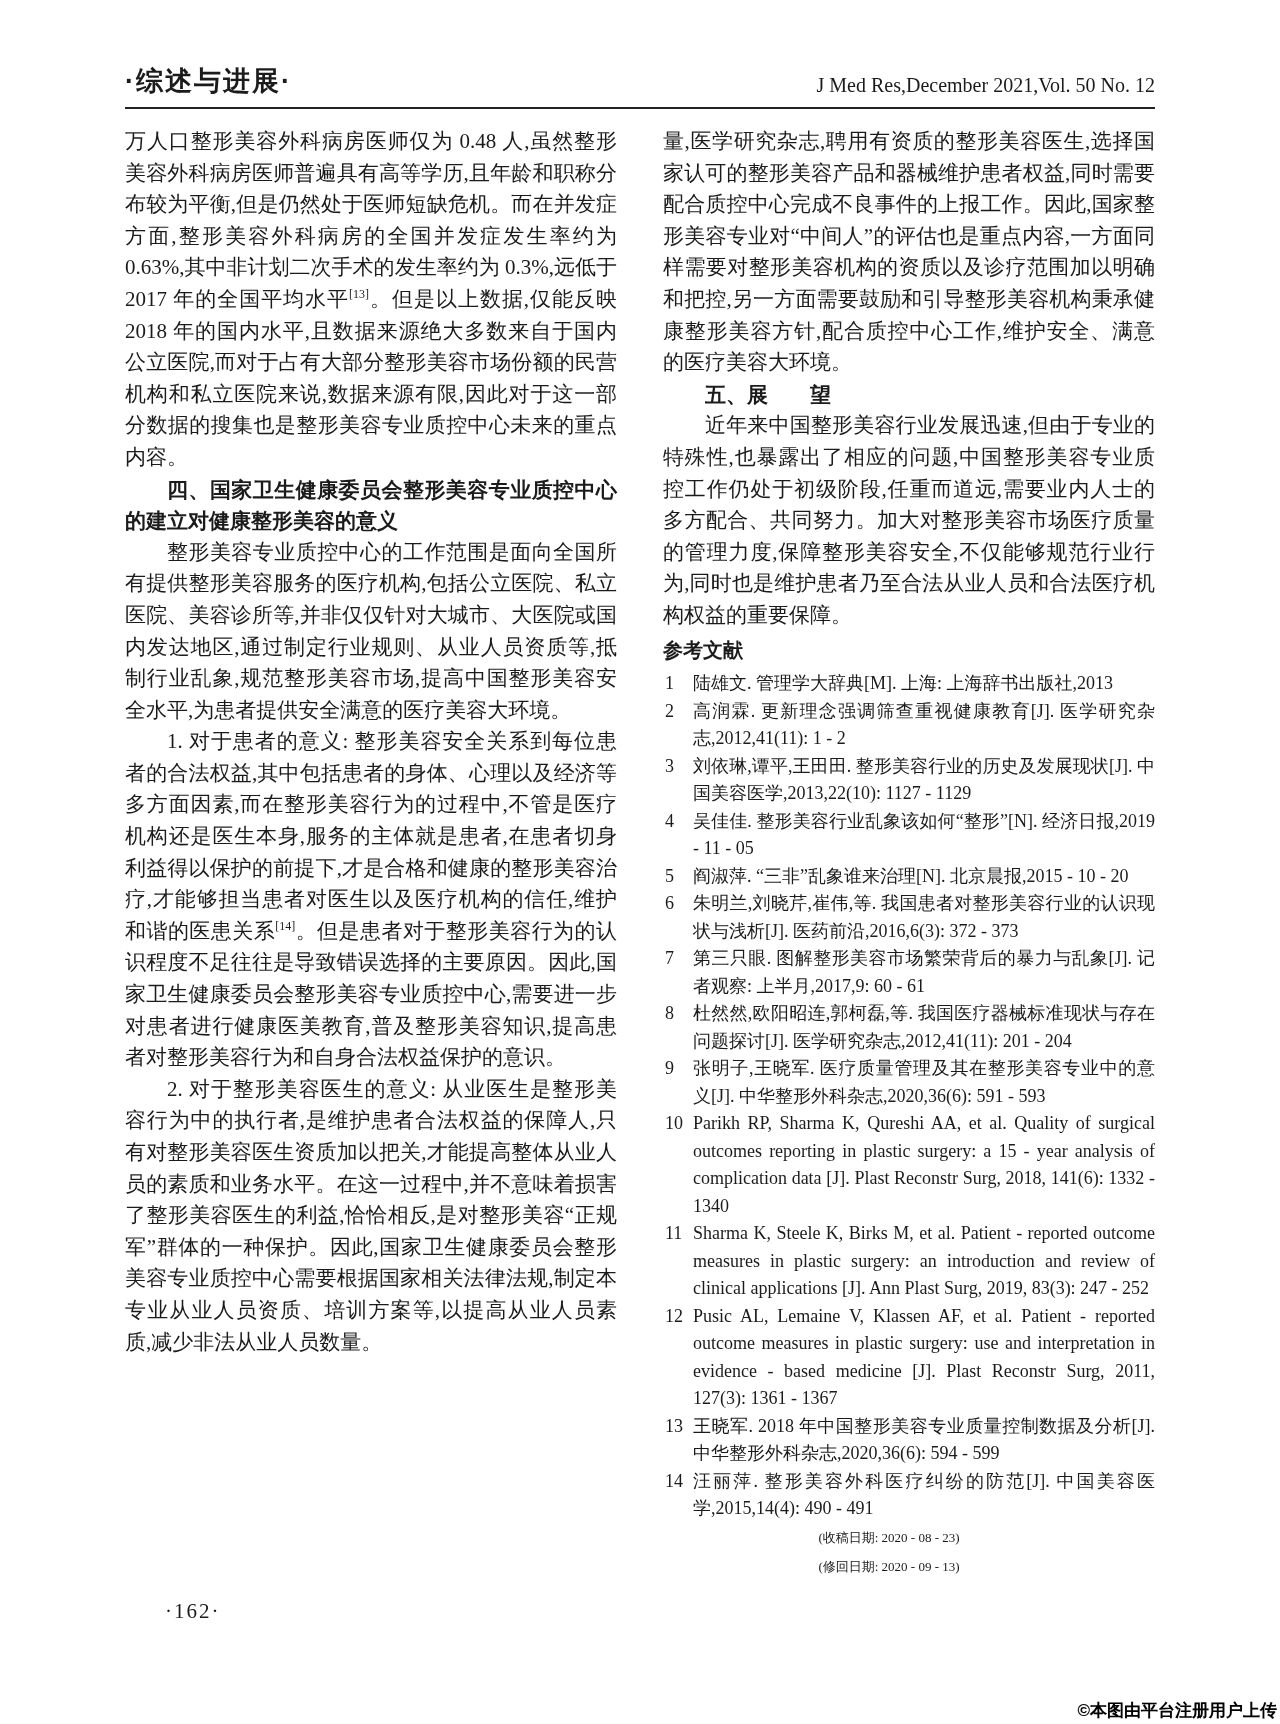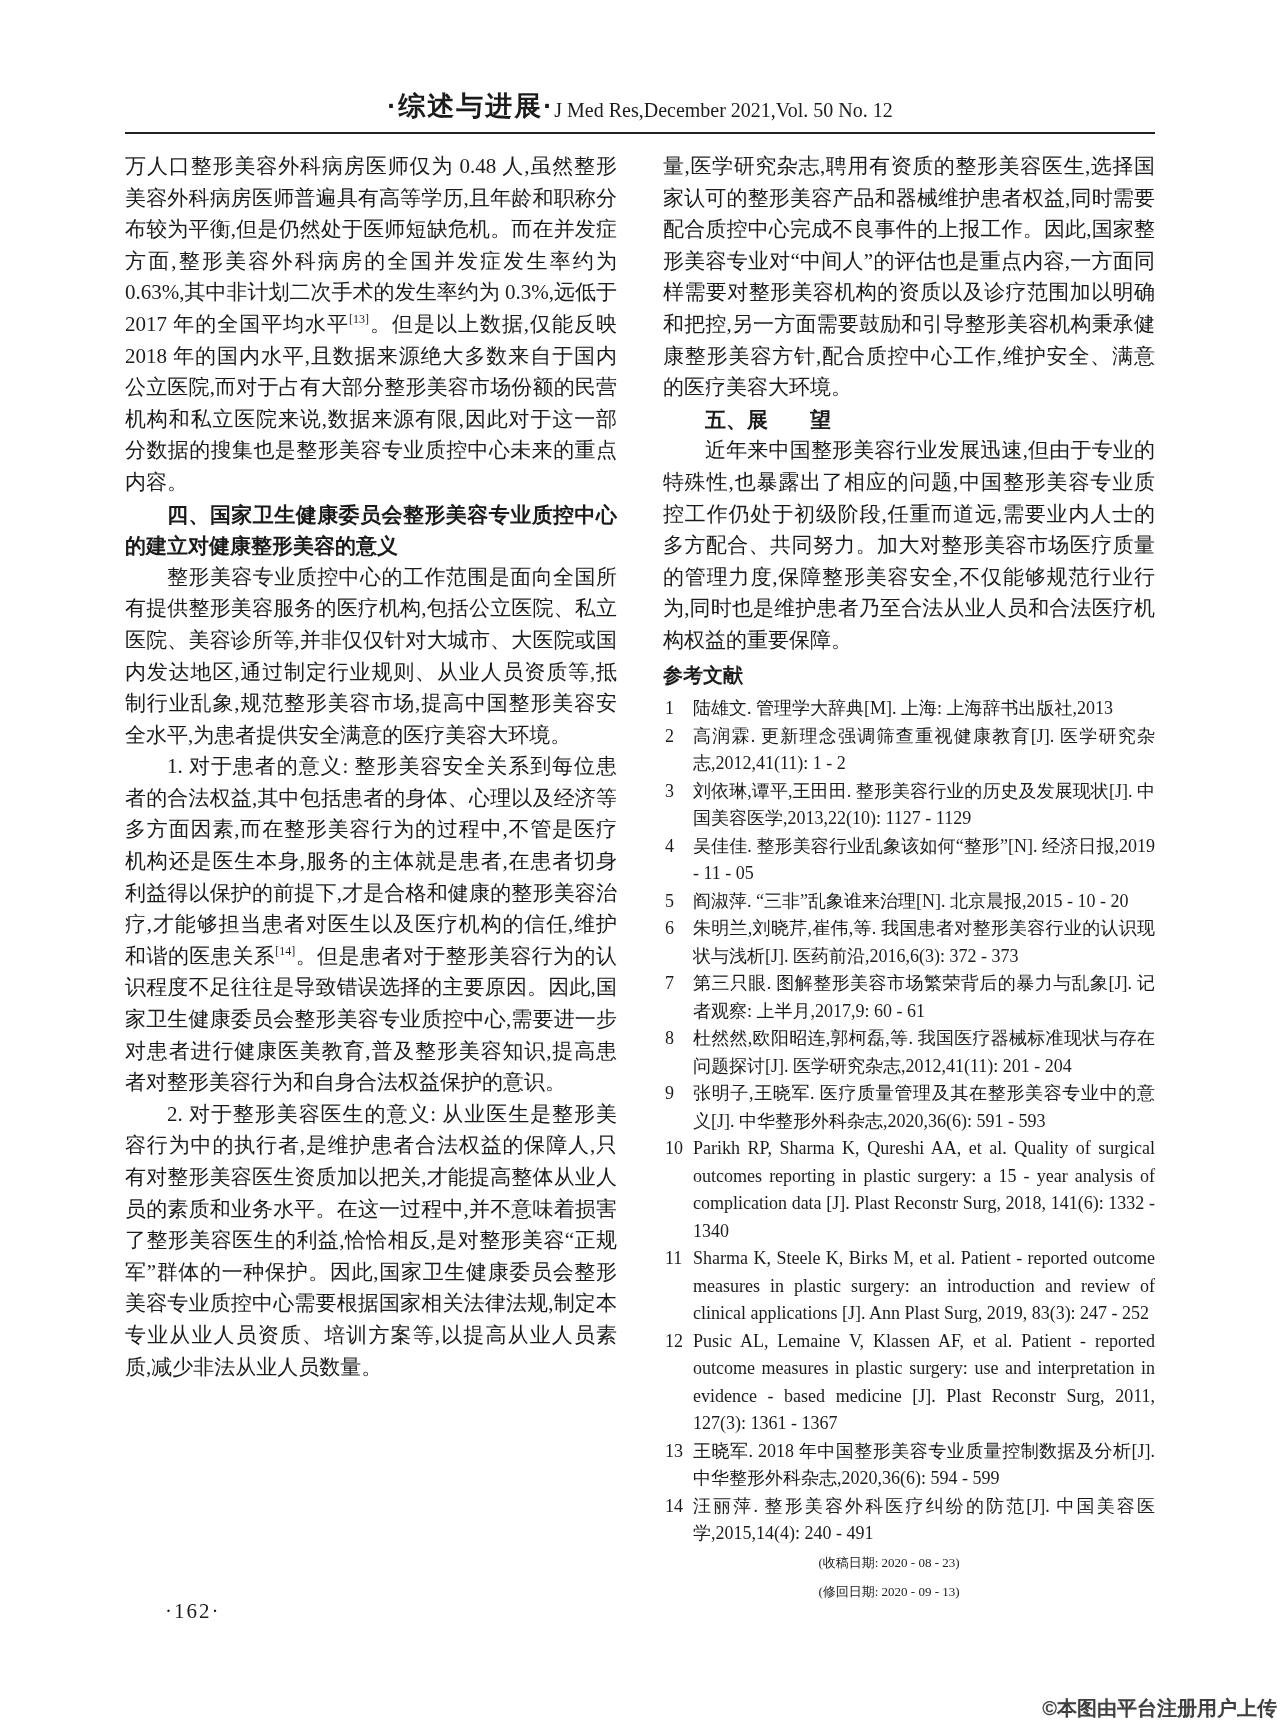--- a/index.html
+++ b/index.html
@@ -8,22 +8,22 @@
     width:1280px; height:1724px;
     margin:0 auto;
     background:#ffffff;
     outline:1px solid #c9c9c9;
     color:#1b1b1b;
     font-family:"Liberation Serif", serif;
     overflow:hidden;
   }
   .content { padding:0 125px; }
   .header {
-    display:flex; justify-content:center; align-items:flex-end;
-    padding-top:88px;
+    display:flex; justify-content:space-between; align-items:flex-end;
+    padding-top:63px;
   }
   .section-label {
     font-family:"Liberation Sans", sans-serif;
     font-weight:700; font-size:27px; letter-spacing:2px;
   }
   .journal-info { font-size:20px; padding-bottom:2px; }
   .header-rule { border-bottom:2px solid #222; margin-top:8px; }
   .columns { display:flex; gap:46px; margin-top:17px; }
   .col {
     width:500px;
@@ -50,23 +50,23 @@
   .ref-date {
     text-align:center; padding-right:40px;
     font-size:13px; line-height:29.5px;
   }
   .footer {
     position:absolute; left:129px; bottom:100px;
     font-size:21px; letter-spacing:2px;margin-left:36px;
   }
   .watermark {
     position:absolute; right:3px; bottom:2px;
-    color:#404040;
+    color:#000000;
     font-family:"Liberation Sans", sans-serif;
-    font-weight:700; font-size:20px;
+    font-weight:700; font-size:17px;
     text-shadow:0 0 1px #d8d8d8;
   }
 </style>
 </head>
 <body>
 
 <div class="page">
   <div class="content">
     <div class="header">
       <span class="section-label">·综述与进展·</span>
@@ -136,21 +136,21 @@
             <div class="ref-item">
               <span class="ref-num">12</span>
               <span class="ref-text">Pusic AL, Lemaine V, Klassen AF, et al. Patient - reported outcome measures in plastic surgery: use and interpretation in evidence - based medicine [J]. Plast Reconstr Surg, 2011, 127(3): 1361 - 1367</span>
             </div>
             <div class="ref-item">
               <span class="ref-num">13</span>
               <span class="ref-text">王晓军. 2018 年中国整形美容专业质量控制数据及分析[J]. 中华整形外科杂志,2020,36(6): 594 - 599</span>
             </div>
             <div class="ref-item">
               <span class="ref-num">14</span>
-              <span class="ref-text">汪丽萍. 整形美容外科医疗纠纷的防范[J]. 中国美容医学,2015,14(4): 240 - 491</span>
+              <span class="ref-text">汪丽萍. 整形美容外科医疗纠纷的防范[J]. 中国美容医学,2015,14(4): 490 - 491</span>
             </div>
           </div>
         <div class="ref-date">(收稿日期: 2020 - 08 - 23)</div>
         <div class="ref-date">(修回日期: 2020 - 09 - 13)</div>
       </div>
     </div>
   </div>
 
   <div class="footer">·162·</div>
   <div class="watermark">©本图由平台注册用户上传</div>

